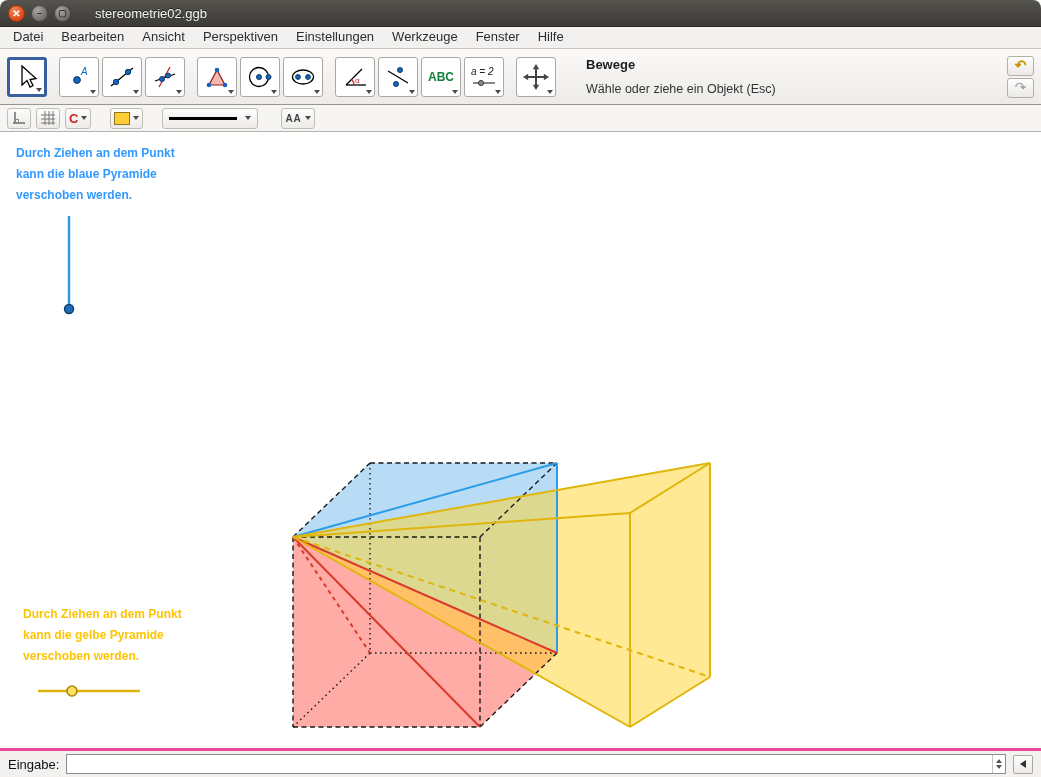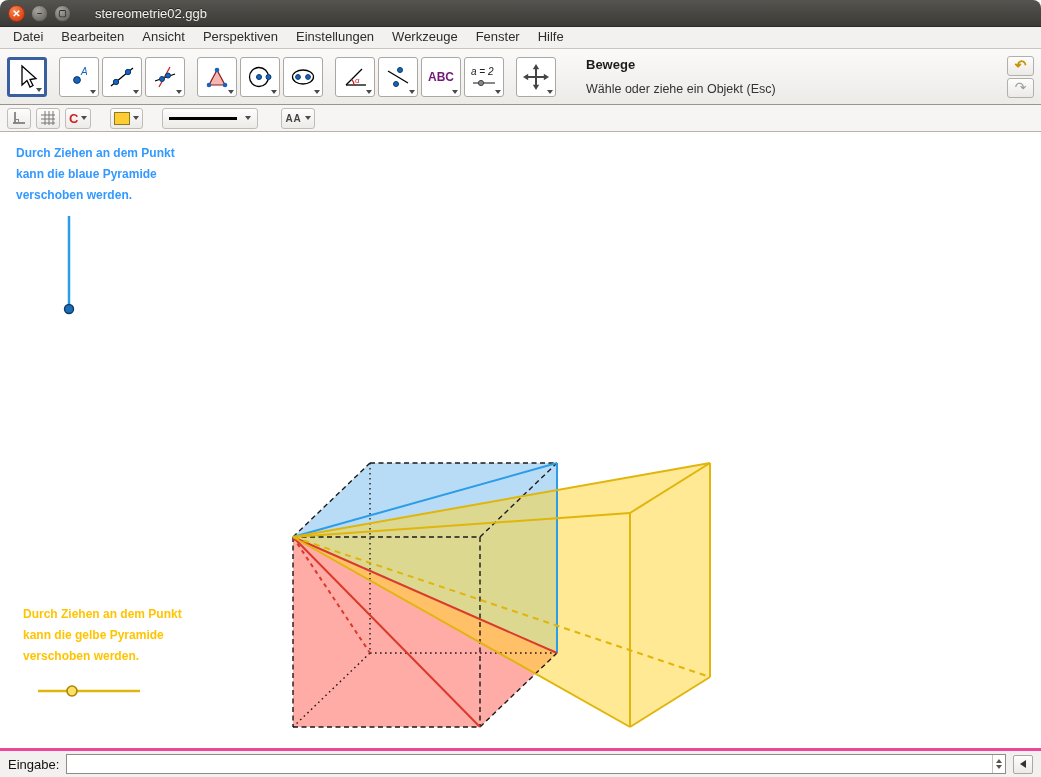--- a/index.html
+++ b/index.html
@@ -30,21 +30,21 @@
   .toolbar { height:56px; flex:0 0 56px; background:linear-gradient(#fbfaf9,#ecebe8);
              border-bottom:1px solid #989590; display:flex; align-items:center;
              padding-left:7px; position:relative; }
   .tgroup { display:flex; gap:3px; margin-right:12px; }
   .tbtn { width:40px; height:40px; background:#fff; border:1px solid #aba8a3; border-radius:3px;
           position:relative; display:flex; align-items:center; justify-content:center; cursor:pointer; }
   .tbtn.sel { border:3px solid #3a5fa0; }
   .dd { position:absolute; right:2px; bottom:2px; width:0; height:0;
         border-left:3.5px solid transparent; border-right:3.5px solid transparent;
         border-top:4.5px solid #4a4a4a; }
-  .tbtn .lbl { font-size:12px; font-weight:bold; color:#701a75; }
+  .tbtn .lbl { font-size:12px; font-weight:bold; color:#15803d; }
   .tbtn .lbl-small { font-size:10px; font-style:italic; color:#222; }
   .toolhelp { margin-left:18px; display:flex; flex-direction:column; gap:10px; }
   .toolhelp .t1 { font-size:13px; font-weight:bold; color:#1c1c1c; }
   .toolhelp .t2 { font-size:12.5px; color:#333; }
   .undoredo { position:absolute; right:7px; top:7px; display:flex; flex-direction:column; gap:2px; }
   .urbtn { width:27px; height:20px; background:linear-gradient(#fdfdfc,#eceae7);
            border:1px solid #b3b0ab; border-radius:3px; font-size:14px; line-height:17px;
            text-align:center; cursor:pointer; }
   .urbtn.undo { color:#c79100; font-weight:bold; }
   .urbtn.redo { color:#9a9a9a; }

